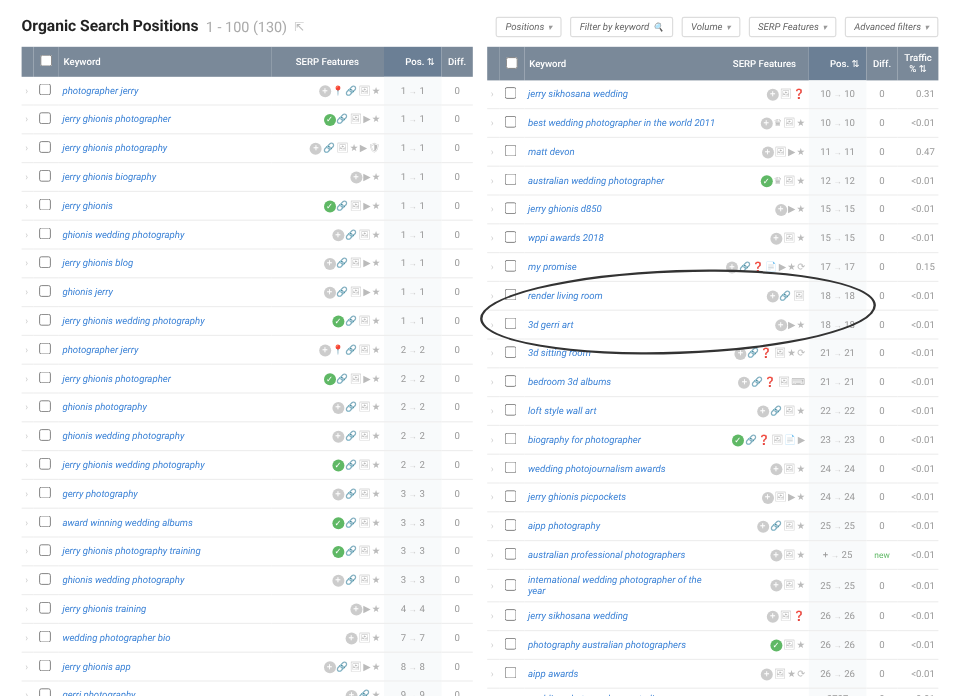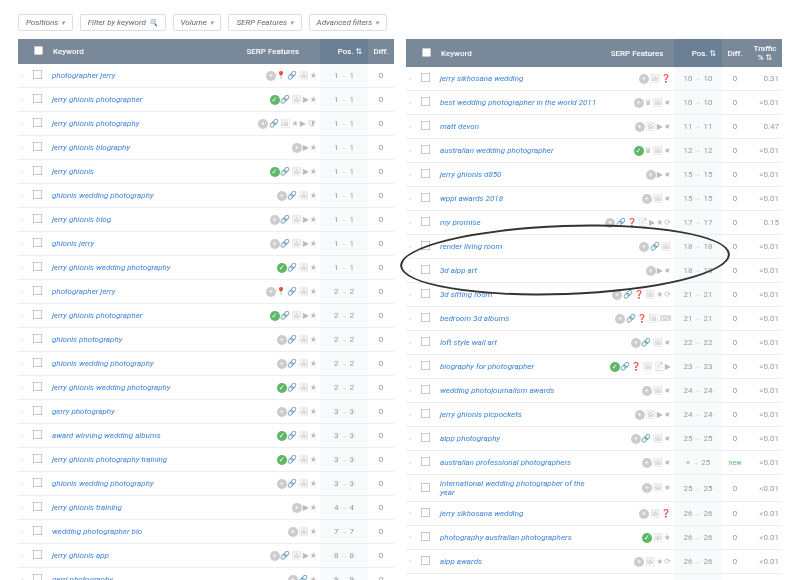--- a/index.html
+++ b/index.html
@@ -33,20 +33,25 @@
 .diffc { text-align:center; width:26px; color:#999; }
 .diffc.new { color:#5fb865; font-size:7px; }
 .traf { text-align:right; width:34px; color:#999; }
 .circle-annot { position:absolute; border:2px solid #333; border-radius:50%; pointer-events:none; width:330px; height:70px; left:400px; top:225px; transform:rotate(-2deg); }
 </style>
 </head>
 <body>
 
 <div class="page">
   <div class="header">
+    <div class="title-wrap">
+      <span class="title">Organic Search Positions</span>
+      <span class="subtitle">1 - 100 (130)</span>
+      <span class="share-icon">⇱</span>
+    </div>
     <div class="filters">
       <div class="fbtn">
           <span>Positions</span>
           <span class="chev">▾</span>
         </div>
       <div class="fbtn">
           <span>Filter by keyword</span>
           <span class="chev">🔍</span>
         </div>
       <div class="fbtn">
@@ -339,21 +344,21 @@
               <td class="cb"><input type="checkbox" style=""></td>
               <td class="kw">render living room</td>
               <td class="serp"><span><span class="plus">+</span></span><span>🔗</span><span>🖼</span></td>
               <td class="posc">18<span class="arr">→</span>18</td>
               <td class="diffc">0</td>
               <td class="traf">&lt;0.01</td>
             </tr>
             <tr>
               <td class="exp">›</td>
               <td class="cb"><input type="checkbox" style=""></td>
-              <td class="kw">3d aipp art</td>
+              <td class="kw">3d gerri art</td>
               <td class="serp"><span><span class="plus">+</span></span><span>▶</span><span>★</span></td>
               <td class="posc">18<span class="arr">→</span>18</td>
               <td class="diffc">0</td>
               <td class="traf">&lt;0.01</td>
             </tr>
             <tr>
               <td class="exp">›</td>
               <td class="cb"><input type="checkbox" style=""></td>
               <td class="kw">3d sitting room</td>
               <td class="serp"><span><span class="plus">+</span></span><span>🔗</span><span>❓</span><span>🖼</span><span>★</span><span>⟳</span></td>

